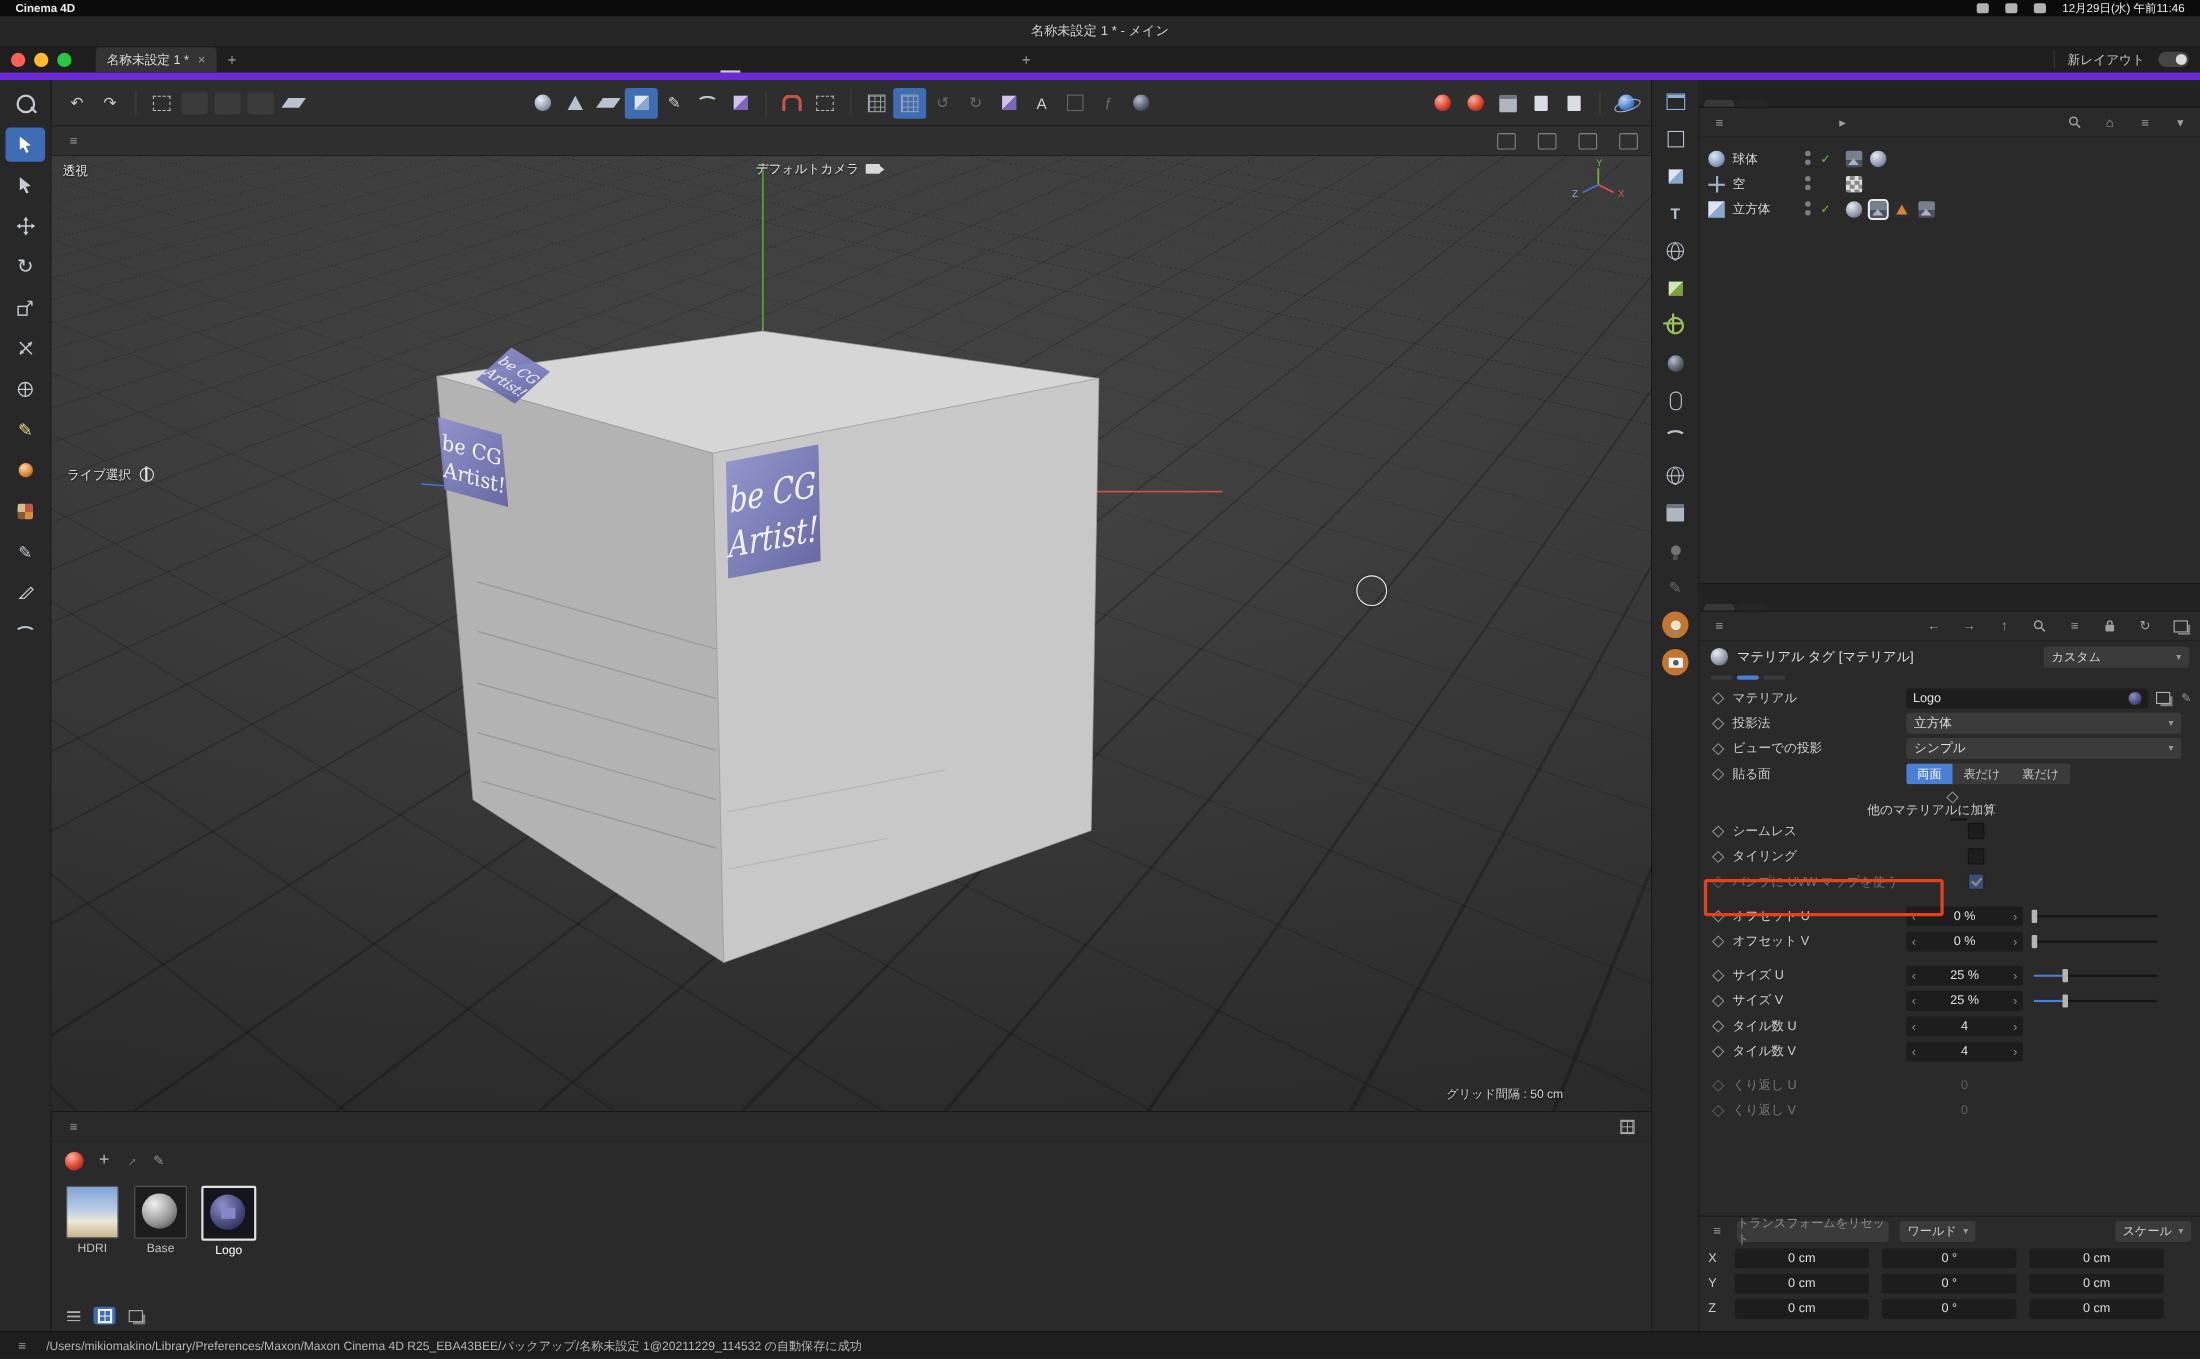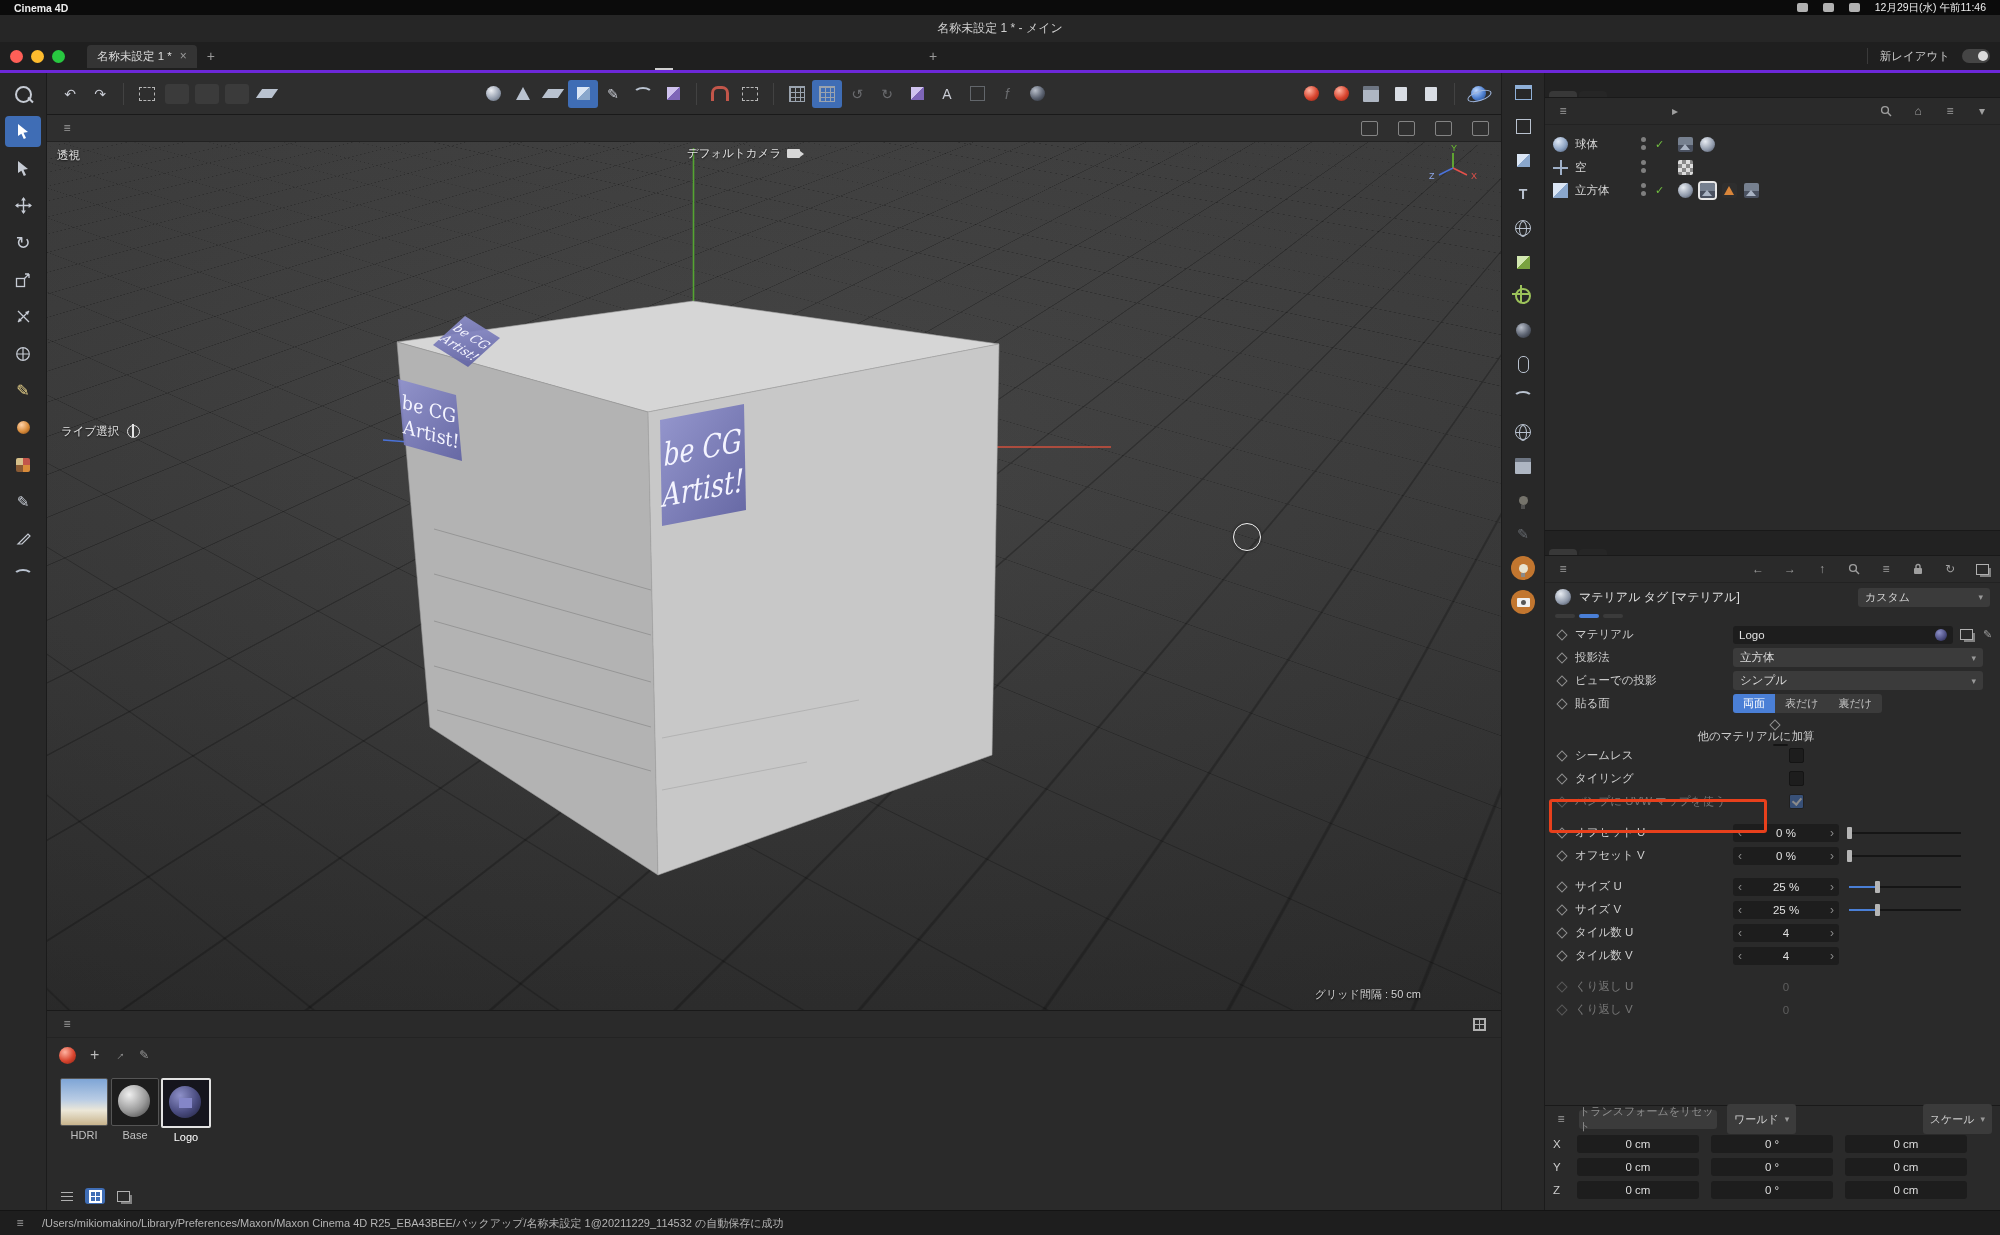--- a/index.html
+++ b/index.html
@@ -15,21 +15,21 @@
   #macbar .spacer{flex:1;}
   .macico{width:11px;height:9px;background:#cfcfcf;border-radius:2px;opacity:.85;}
 
   
   #titlebar{position:absolute;left:0;top:15px;width:2000px;height:27px;background:#262626;
             border-bottom:1px solid #1a1a1a;display:flex;align-items:center;justify-content:center;}
   #titlebar .t{font-size:12px;color:#cfcfcf;}
 
   
   #tabrow{position:absolute;left:0;top:42px;width:2000px;height:31px;background:#1f1f1f;
-          border-bottom:3px solid #6d28d9;display:flex;align-items:center;padding:0 10px;box-sizing:border-box;}
+          border-bottom:7px solid #6d28d9;display:flex;align-items:center;padding:0 10px;box-sizing:border-box;}
   .light{width:13px;height:13px;border-radius:50%;margin-right:8px;}
   .l-red{background:#ff5f57}.l-yel{background:#febc2e}.l-grn{background:#28c840}
   .doctab{margin-left:14px;height:23px;background:#343434;border-radius:4px 4px 0 0;display:flex;
           align-items:center;padding:0 10px;gap:8px;font-size:11.5px;color:#dcdcdc;}
   .doctab .x{color:#9a9a9a;font-size:12px;}
   .tplus{margin-left:10px;color:#9a9a9a;font-size:14px;}
   #laytabs{margin-left:440px;display:flex;align-items:center;gap:4px;height:100%;}
   .laytab{padding:0 9px;height:100%;display:flex;align-items:center;font-size:11.5px;color:#a9a9a9;
           box-sizing:border-box;border-bottom:2px solid transparent;}
   .laytab.active{color:#f2f2f2;border-bottom:2px solid #cfcfcf;}
@@ -107,21 +107,21 @@
   #gizmo{position:absolute;right:14px;top:2px;}
   #gridlabel{position:absolute;right:80px;bottom:8px;font-size:11px;color:#d2d2d2;text-shadow:0 1px 2px rgba(0,0,0,.8);}
 
   
   #matmgr{position:absolute;left:47px;top:1010px;width:1454px;height:200px;background:#2a2a2a;
           border-top:1px solid #191919;box-sizing:border-box;}
   #mmenu{height:26px;display:flex;align-items:center;gap:20px;padding:0 12px;font-size:12px;color:#c6c6c6;
          border-bottom:1px solid #232323;}
   #mmenu .spacer{flex:1;}
   #mtools{height:34px;display:flex;align-items:center;gap:14px;padding:0 12px;}
-  .mthumbrow{display:flex;gap:1px;padding:6px 0 0 12px;}
+  .mthumbrow{display:flex;gap:12px;padding:6px 0 0 12px;}
   .mitem{width:50px;text-align:center;}
   .mthumb{width:46px;height:46px;border:1px solid #555;border-radius:2px;margin:0 auto;position:relative;}
   .mitem.selected .mthumb{border:2px solid #e2e2e2;}
   .m-hdri{background:linear-gradient(#7ea5d6 0%,#b9cce4 45%,#ece7d8 68%,#c8b48c 100%);}
   .m-base{background:#1d1d1d;}
   .m-base::after{content:'';position:absolute;left:6px;top:6px;width:32px;height:32px;border-radius:50%;
                  background:radial-gradient(circle at 35% 30%,#efefef,#9a9a9a 55%,#3a3a3a);}
   .m-logo{background:#15151d;}
   .m-logo::after{content:'';position:absolute;left:6px;top:6px;width:32px;height:32px;border-radius:50%;
                  background:radial-gradient(circle at 35% 30%,#8d90c8,#4a4c80 55%,#1d1e38);}
@@ -239,21 +239,21 @@
   .slider::before{content:'';position:absolute;left:0;top:8px;width:100%;height:2.5px;background:#151515;}
   .slider .fill{position:absolute;left:0;top:8px;height:2.5px;background:#4a7fd6;}
   .slider .knob{position:absolute;top:3px;width:5px;height:12px;background:#b5b5b5;border-radius:1px;}
   .rpt-val{width:106px;text-align:center;font-size:11.5px;color:#9a9a9a;}
 
   
   #coordpanel{position:absolute;left:0;top:1032px;width:455px;height:105px;border-top:1px solid #191919;}
   .chead{height:26px;display:flex;align-items:center;gap:10px;padding:0 8px;}
   .cbtn{width:138px;height:19px;background:#3b3b3b;border-radius:3px;color:#8f8f8f;font-size:11px;
         display:flex;align-items:center;justify-content:center;}
-  .cdrop{height:30px;background:#3b3b3b;border-radius:3px;display:flex;align-items:center;
+  .cdrop{height:19px;background:#3b3b3b;border-radius:3px;display:flex;align-items:center;
          padding:0 7px;font-size:11px;color:#cfcfcf;}
   .cdrop .cv{margin-left:6px;color:#999;font-size:9px;}
   .crow{height:23px;display:flex;align-items:center;gap:12px;padding:0 8px;}
   .caxis{width:12px;font-size:11.5px;color:#cecece;}
   .cfield{width:122px;height:18px;background:#1d1d1d;border-radius:3px;display:flex;align-items:center;
           justify-content:center;font-size:11.5px;color:#dedede;}
 
   
   #statusbar{position:absolute;left:0;top:1210px;width:2000px;height:25px;background:#1e1e1e;
              border-top:1px solid #141414;display:flex;align-items:center;gap:14px;

